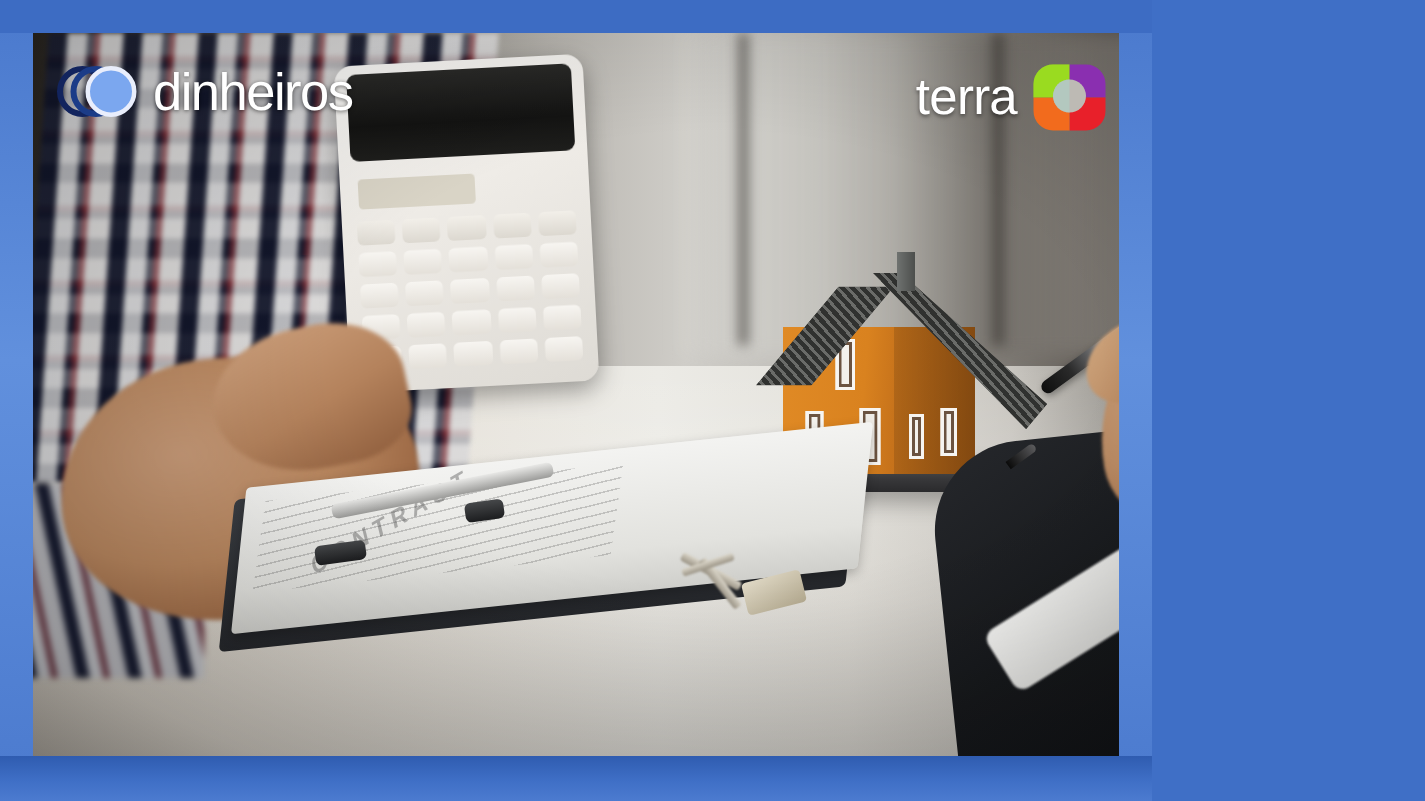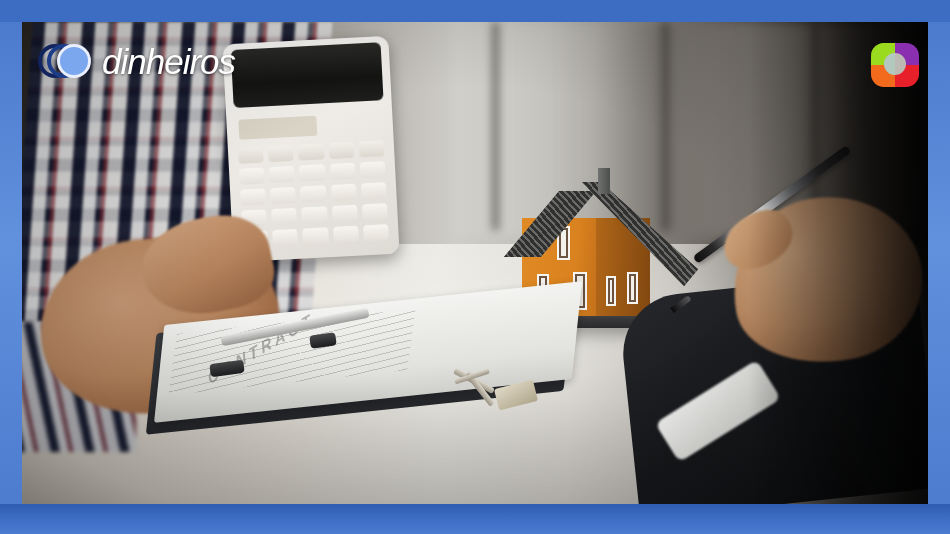--- a/index.html
+++ b/index.html
@@ -6,27 +6,26 @@
   html, body {
     width:950px; height:534px;
     overflow:hidden;
     font-family:"Liberation Sans", sans-serif;
     background:#3f6fc6;
   }
 
   
   .card {
     position:relative;
-    width:950px; height:534px;
+    width:768px; height:534px;
     background:linear-gradient(180deg,
         #3d6cc3 0%, #3d6cc3 3.6%,
         #5b8ad9 4.2%, #5b8ad9 92%,
         #2f5fb4 95%, #3f6fc6 100%);
     overflow:hidden;
-    font-style:italic;
   }
   .frame-left, .frame-right {
     position:absolute; top:0; bottom:0; width:22px;
     background:linear-gradient(180deg,#4a79cd 0%,#6190dd 45%,#4b7ace 100%);
   }
   .frame-left { left:0; }
   .frame-right { right:0; }
   .frame-top {
     position:absolute; left:0; right:0; top:0; height:22px;
     background:#3d6cc3;
@@ -488,20 +487,21 @@
   <div class="logo-dinheiros">
     <span class="rings">
       <span class="ring r1"></span>
       <span class="ring r2"></span>
       <span class="ring r3"></span>
     </span>
     <span class="word">dinheiros</span>
   </div>
 
   <div class="logo-terra">
+    <span class="word">terra</span>
     <span class="terra-mark">
       <svg width="50" height="46" viewBox="0 0 50 46">
         <defs>
           <clipPath id="tclip">
             <rect x="1" y="1" width="48" height="44" rx="13" ry="13"></rect>
           </clipPath>
         </defs>
         <g clip-path="url(#tclip)">
           <rect x="0" y="0" width="25" height="23" fill="#8dd41b"></rect>
           <rect x="25" y="0" width="25" height="23" fill="#8a2fb0"></rect>

